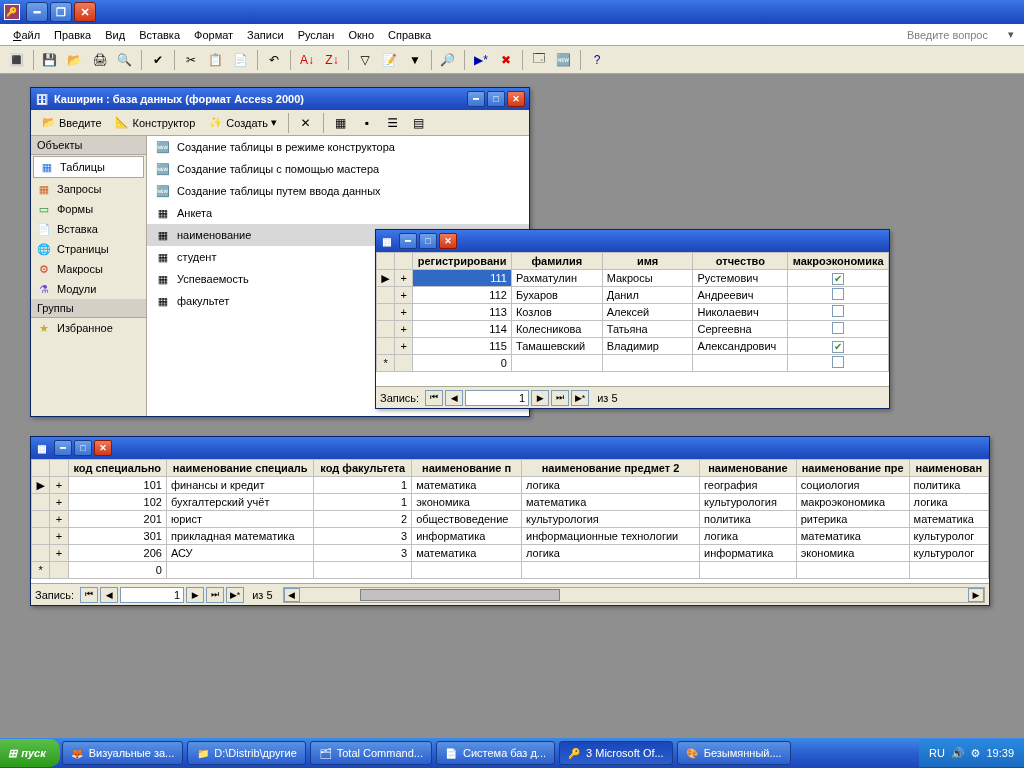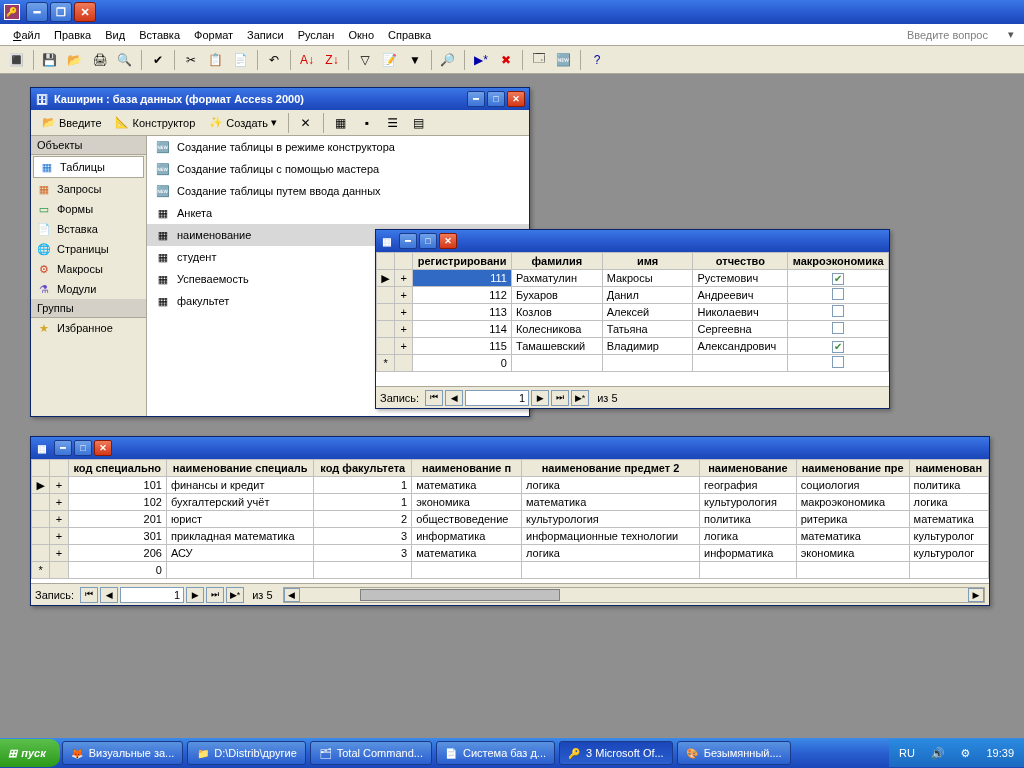--- a/index.html
+++ b/index.html
@@ -78,21 +78,21 @@
 
 
 .statusbar { height: 20px; background: #ece9d8; border-top: 1px solid #aca899; font-size: 11px; display: flex; align-items: center; padding: 0 6px; }
 
 
 .taskbar { position: absolute; bottom: 0; left: 0; right: 0; height: 30px; background: linear-gradient(to bottom, #3c8ae8 0%, #2a5fd0 50%, #1a46b8 100%); display: flex; align-items: center; font-size: 11px; color: #fff; }
 .start-btn { height: 28px; padding: 0 14px 0 8px; background: linear-gradient(to bottom, #5bbf4a 0%, #2a9a1a 100%); border-radius: 0 10px 10px 0; display: flex; align-items: center; font-style: italic; font-weight: bold; gap: 4px; cursor: pointer; }
 .task-item { height: 24px; padding: 0 8px; margin: 0 2px; background: linear-gradient(to bottom,#5a92e0,#2a5fd0); border: 1px solid #1a3a8a; border-radius: 3px; display: flex; align-items: center; gap: 4px; cursor: pointer; max-width: 150px; overflow: hidden; }
 .task-item.active { background: linear-gradient(to bottom,#1a46b8,#2a5fd0); }
 .task-item .ti-icon { width: 14px; height: 14px; display: flex; align-items: center; justify-content: center; font-size: 10px; }
-.tray { margin-left: auto; height: 28px; background: linear-gradient(to bottom,#2a8ae0,#1a6ac0); padding: 12px 10px; display: flex; align-items: center; gap: 16px; }
+.tray { margin-left: auto; height: 28px; background: linear-gradient(to bottom,#2a8ae0,#1a6ac0); padding: 12px 10px; display: flex; align-items: center; gap: 6px; }
 
 </style>
 </head>
 <body>
 
 <div class="app-window">
 
   <div class="titlebar">
     <div class="app-icon">🔑</div>
     <div class="win-btns">

